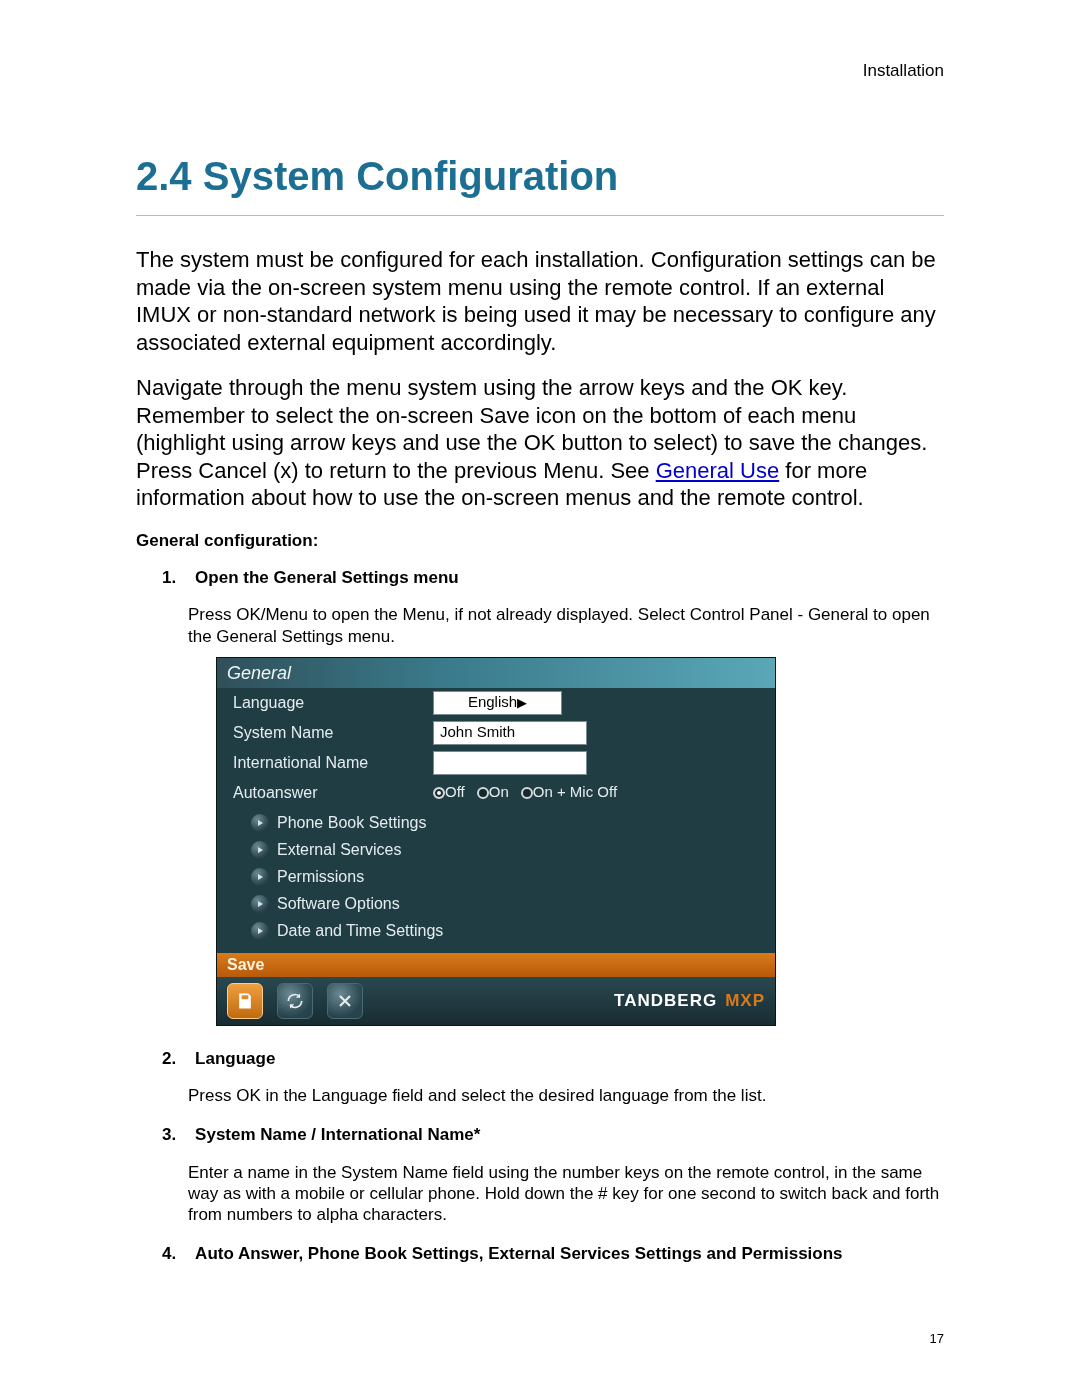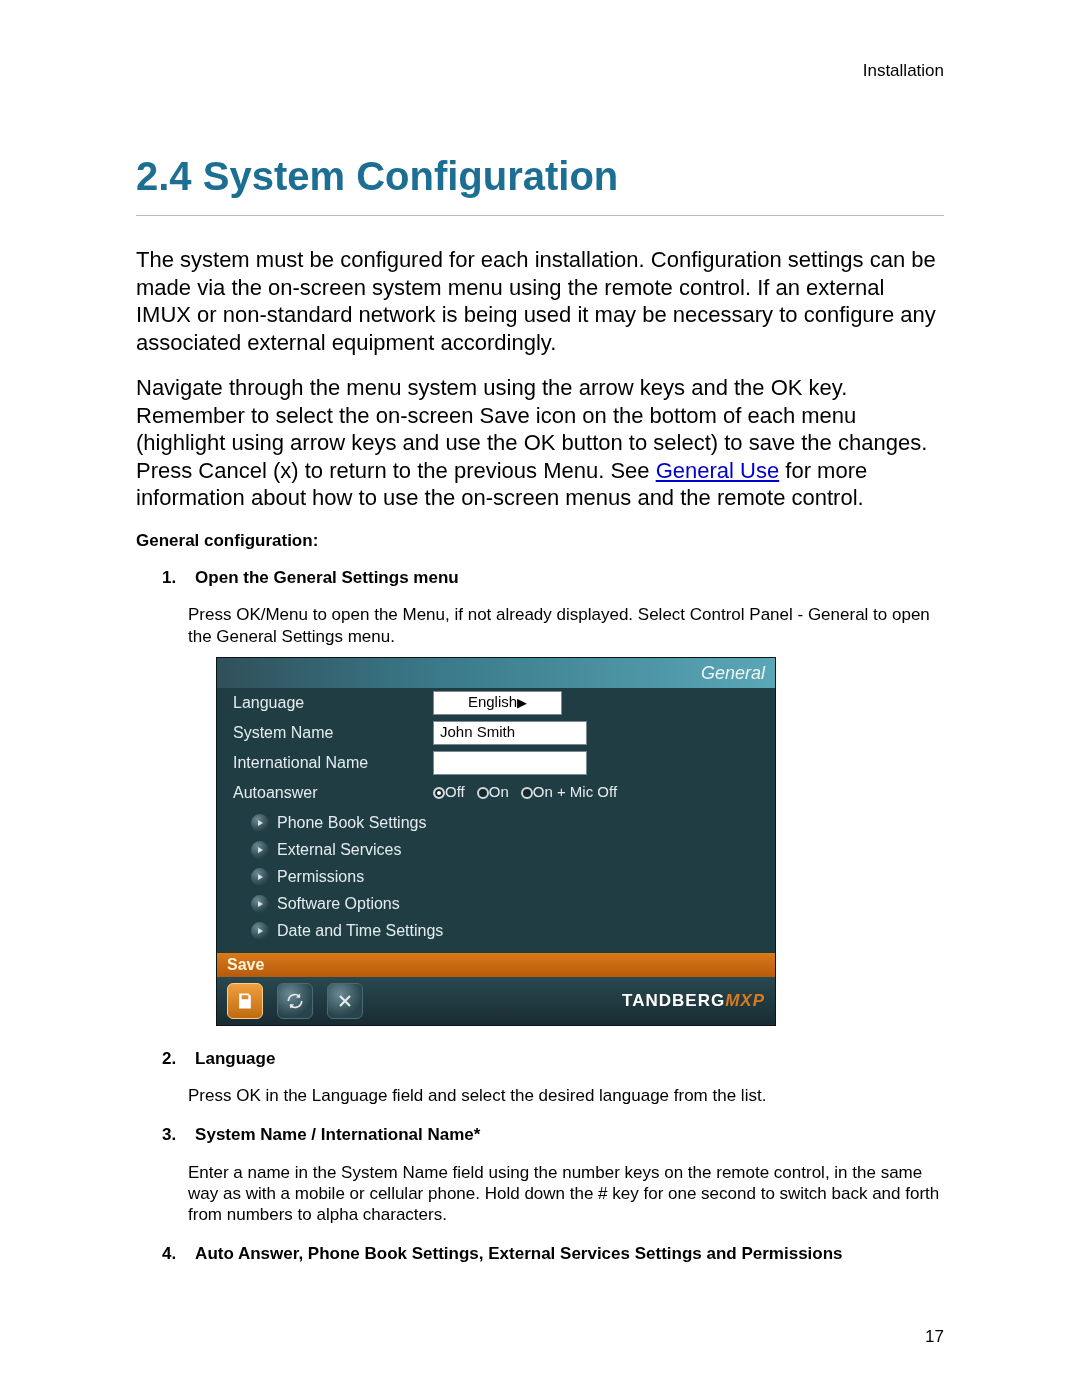--- a/index.html
+++ b/index.html
@@ -68,21 +68,20 @@
     font-family: Arial, sans-serif;
     color: #e8eef0;
   }
   .ui-header {
     height: 30px;
     background: linear-gradient(90deg, #30505a 0%, #3a7a8a 40%, #5aa7b8 100%);
     font-style: italic;
     font-size: 18px;
     padding: 4px 10px;
     color: #f0f5f6;
-    text-align: right;
   }
   .ui-body { padding: 0 6px 4px 6px; }
   .ui-row {
     display: flex;
     align-items: center;
     height: 30px;
     font-size: 16px;
   }
   .ui-label {
     width: 210px;
@@ -180,26 +179,26 @@
     border: 1px solid #ffcf8a;
   }
   .ui-btn svg { width: 20px; height: 20px; }
   .brand {
     margin-left: auto;
     font-size: 17px;
     font-weight: bold;
     letter-spacing: 1px;
     color: #fff;
   }
-  .brand .mxp { color: #d97a1a; font-style: italic; font-weight: bold; margin-left:0;}
+  .brand .mxp { color: #d97a1a; font-weight: bold; margin-left:8px;}
   .page-num {
     position: absolute;
     bottom: 50px;
     right: 136px;
-    font-size: 17px;
+    font-size: 13px;
   }
 </style>
 </head>
 <body>
 
 <div class="page">
   <div class="running-head">Installation</div>
 
   <h1 class="section-title">2.4 System Configuration</h1>
   <hr class="rule">

